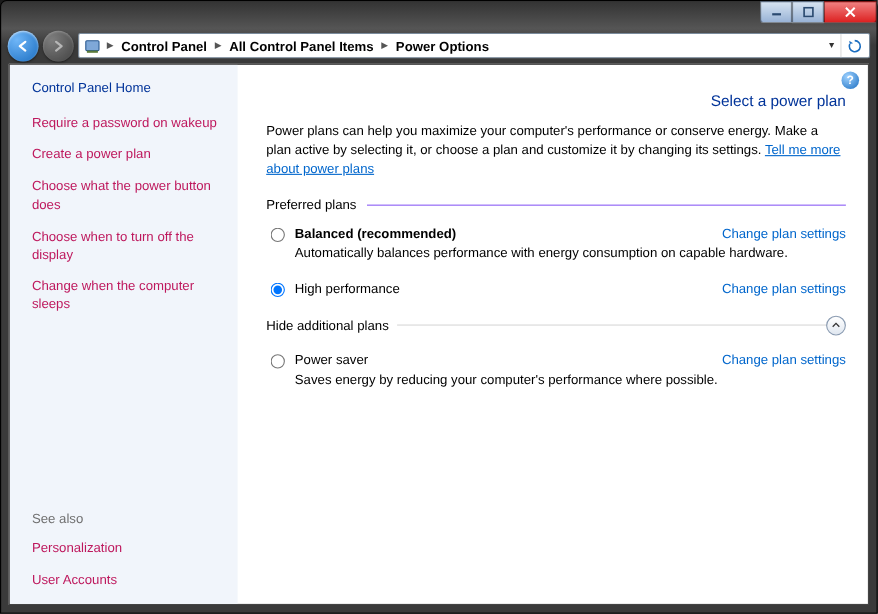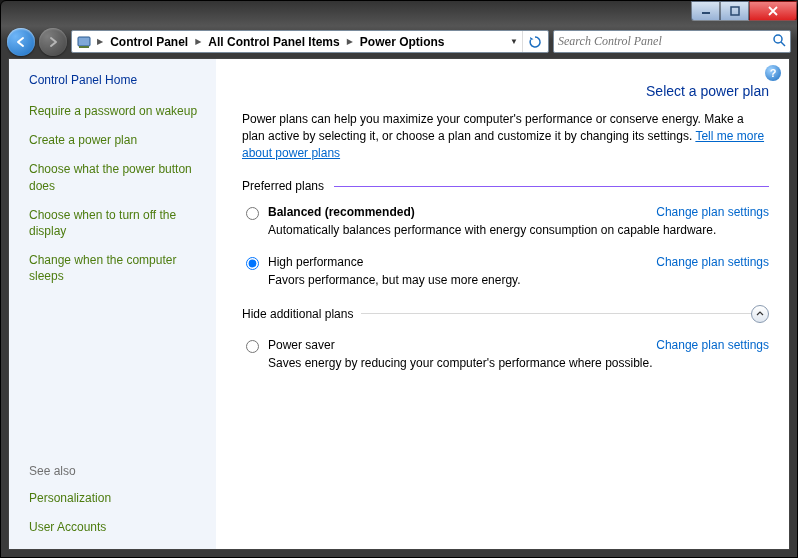--- a/index.html
+++ b/index.html
@@ -27,21 +27,21 @@
   .addr .cp-icon { width:16px; height:16px; margin:0 2px; display:flex; align-items:center; justify-content:center;}
   .addr-right{display:flex; align-items:center; margin-left:auto;}
   .addr-dd { width:16px; height:21px; display:flex; align-items:center; justify-content:center; color:#333; font-size:8px;}
   .refresh { width:24px; height:21px; border-left:1px solid #ddd; display:flex; align-items:center; justify-content:center; color:#1a6dc0;}
   .search { width: 238px; height: 23px; background: #fff; border: 1px solid #7a8b9c; display:flex; align-items:center; padding:0 4px; border-radius:2px;}
   .search input { border:none; outline:none; flex:1; font: italic 12px "Segoe UI"; color:#666; }
   .search-icon { color:#1a6dc0; }
   .content { position:absolute; top:57px; left:7px; right:7px; bottom:7px; background:#fff; border:1px solid #444; display:flex; }
   .sidebar { width:207px; background:#f1f5fb; padding: 14px 12px 10px 20px; display:flex; flex-direction:column; position:relative;}
   .sidebar .home{ color:#003399; font-size:12px; margin-bottom: 16px;}
-  .sidebar .task { color:#4d7c0f; font-size:12px; margin-bottom: 13px; line-height:1.35; cursor:pointer; position:relative;}
+  .sidebar .task { color:#be185d; font-size:12px; margin-bottom: 13px; line-height:1.35; cursor:pointer; position:relative;}
   .seealso { margin-top:auto; margin-bottom: 0;}
   .seealso h4{ color:#707070; font-weight:normal; font-size:12px; margin-bottom:12px;}
   .main { flex:1; padding: 10px 20px 10px 26px; position:relative; }
   .help-icon { position:absolute; top:6px; right:8px; width:16px; height:16px; border-radius:50%; background:radial-gradient(circle at 35% 30%, #9fd2ff,#1a6dc0); color:#fff; font-size:11px; font-weight:bold; display:flex; align-items:center; justify-content:center; cursor:pointer;}
   h1 { color:#003399; font-size:14px; font-weight:normal; margin: 14px 0 12px; text-align: right;}
   .desc { color:#000; font-size:12px; line-height:1.4; margin-bottom: 18px;}
   .desc a { color:#0066cc; text-decoration:underline;}
   fieldset { border:none; border-top:1px solid #8b5cf6; padding: 6px 0 0 0; margin:0 0 14px; position:relative;}
   legend { color:#000; font-size:12px; padding-right:10px;}
   .plan { padding: 6px 0 12px 26px; position:relative;}
@@ -105,27 +105,20 @@
       <div class="addr-right">
         <span class="addr-dd">▼</span>
         <span class="refresh">
             <svg width="14" height="14">
               <path d="M7 2 A5 5 0 1 1 2.5 5" fill="none" stroke="#1a6dc0" stroke-width="1.5"></path>
               <path d="M2 2 L2.5 5 L5.5 4.3 Z" fill="#1a6dc0"></path>
             </svg>
           </span>
       </div>
     </div>
-    <div class="search">
-      <input placeholder="Search Control Panel" style="">
-      <span class="search-icon"><svg width="14" height="14">
-            <circle cx="6" cy="6" r="4" fill="none" stroke="#1a6dc0" stroke-width="1.5"></circle>
-            <line x1="9" y1="9" x2="13" y2="13" stroke="#1a6dc0" stroke-width="1.5"></line>
-          </svg></span>
-    </div>
   </div>
 
   <div class="content">
     <div class="sidebar">
       <div class="home">Control Panel Home</div>
       <div class="task">Require a password on wakeup</div>
       <div class="task">Create a power plan</div>
       <div class="task">Choose what the power button does</div>
       <div class="task">Choose when to turn off the display</div>
       <div class="task">Change when the computer sleeps</div>
@@ -148,21 +141,20 @@
           <input type="radio" name="plan" style="">
           <a class="change">Change plan settings</a>
           <span class="plan-title bold">Balanced (recommended)</span>
           <div class="plan-sub">Automatically balances performance with energy consumption on capable hardware.</div>
         </div>
 
         <div class="plan">
           <input type="radio" name="plan" checked="" style="">
           <a class="change">Change plan settings</a>
           <span class="plan-title">High performance</span>
-          <div class="plan-sub">Favors performance, but may use more energy.</div>
         </div>
       </fieldset>
 
       <div class="hide-row">
         <span class="lbl">Hide additional plans</span>
         <span class="line"></span>
         <span class="circle-btn">
             <svg width="8" height="8">
               <path d="M1 5 L4 2 L7 5" fill="none" stroke="#333" stroke-width="1.2"></path>
             </svg>

